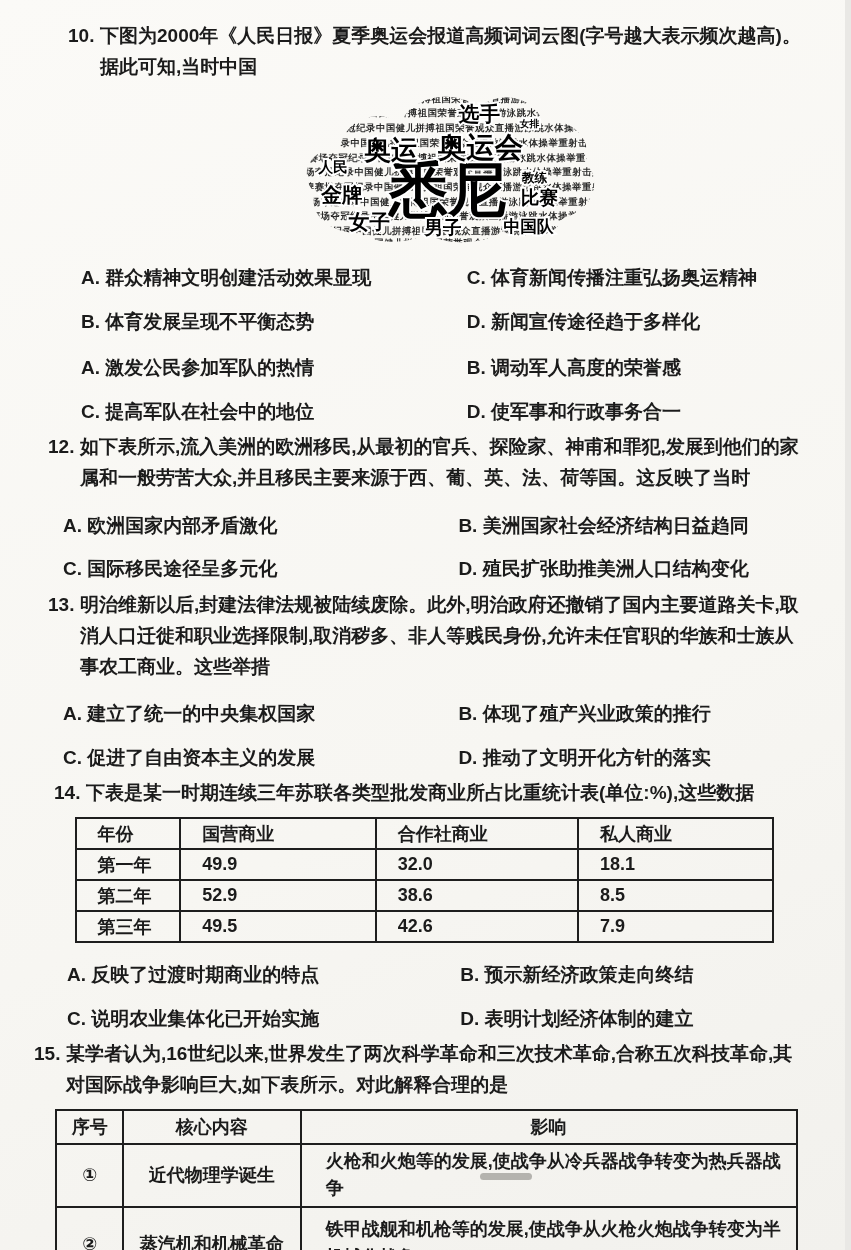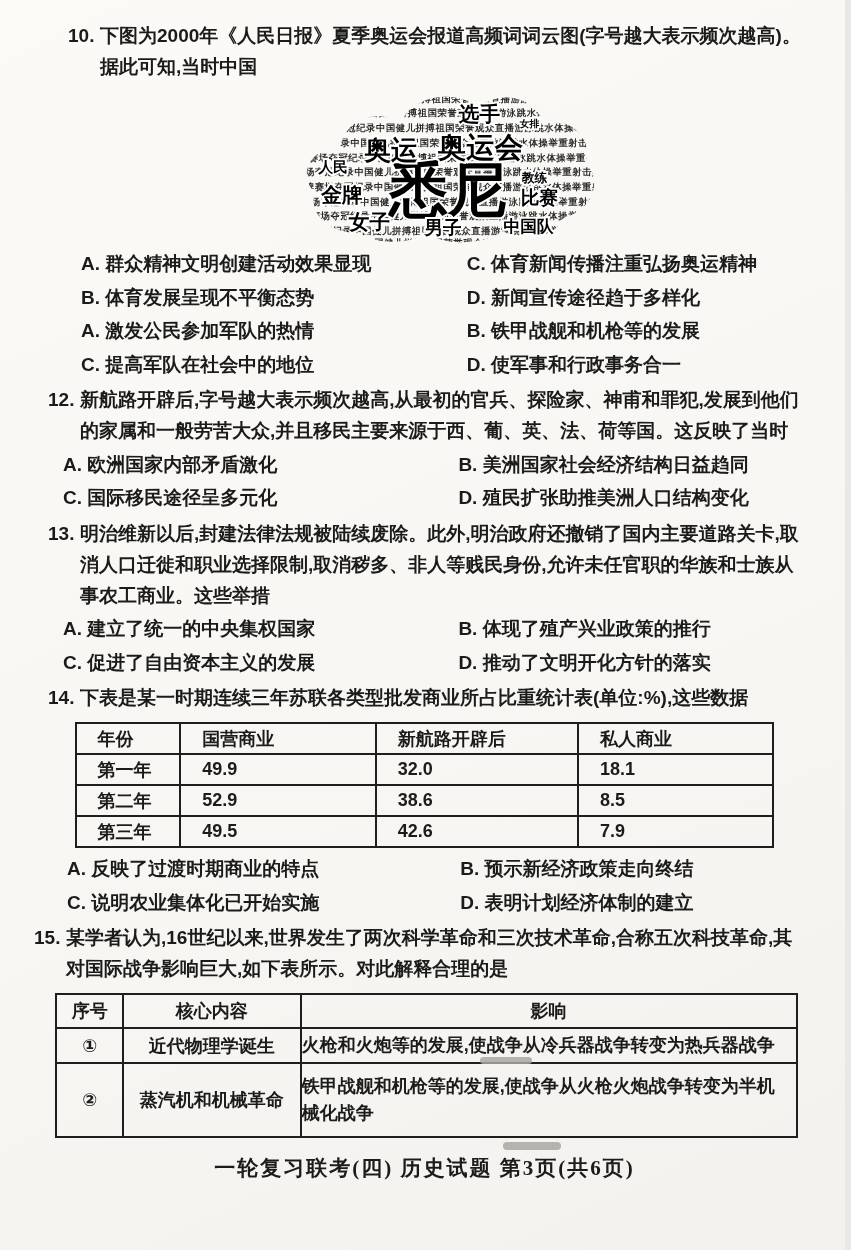--- a/index.html
+++ b/index.html
@@ -10,45 +10,45 @@
     padding:20px 36px 0 40px;
     background:linear-gradient(155deg,#fbfaf7 0%,#f7f6f2 60%,#f2f1ed 100%);
     font-family:"Liberation Sans","DejaVu Sans",sans-serif;
     color:#1b1b1b;
     overflow:hidden;
   }
   .question{position:relative;padding-left:32px;font-size:19px;font-weight:700;line-height:1.64;}
   .qnum{position:absolute;left:0;top:0;}
   .q10,.q11{margin-left:28px;}
   .q12,.q13{margin-left:8px;}
-  .q14{margin-left:8px;}
+  .q14{margin-left:14px;}
   .q15{margin-left:-6px;}
   .options{
     display:grid;grid-template-columns:53% 47%;
-    padding-left:13px;margin:4px 0 5px;
+    padding-left:13px;margin:18px 0 5px;
     font-size:19px;font-weight:700;line-height:1.5;
-    row-gap:5px;
+    row-gap:15px;
   }
   .figure-wrap{width:300px;height:162px;margin:2px auto 4px;}
   .wc-noise text{
     font-family:"Liberation Sans","DejaVu Sans",sans-serif;
     font-size:9.5px;letter-spacing:.6px;fill:#0c0c0c;opacity:.88;font-weight:700;
   }
   .wc-word{
     font-family:"Liberation Sans","DejaVu Sans",sans-serif;
     font-weight:900;fill:#000;stroke:#fff;stroke-width:4;paint-order:stroke;
     text-anchor:middle;
   }
   table{border-collapse:collapse;table-layout:fixed;}
   .t1{width:91%;margin:9px auto 7px;}
   .t1 td{border:2px solid #1e1e1e;text-align:left;font-size:18px;font-weight:700;padding:2px 21px;height:25px;}
   .t2wrap{position:relative;margin:8px 0 2px 4px;}
   .t2{width:97%;margin:0 auto;}
   .t2 td{border:2px solid #1e1e1e;font-size:18px;font-weight:700;padding:3px 6px;height:26px;text-align:center;}
-  .t2 td.impact{text-align:left;padding-left:0;line-height:1.55;position:relative;}
+  .t2 td.impact{text-align:left;padding-left:24px;line-height:1.55;position:relative;}
   .t2 tr.tall td{height:66px;}
   .smudge{position:absolute;background:#a8a7a2;border-radius:4px;opacity:.85;}
   .smudge-1{left:57%;top:64px;width:52px;height:7px;}
   .smudge-2{left:60%;bottom:-12px;width:58px;height:8px;}
   .footer{
     text-align:center;font-size:21px;font-weight:700;margin-top:16px;
     font-family:"Liberation Serif","DejaVu Serif",serif;letter-spacing:2px;
   }
 </style>
 </head>
@@ -98,28 +98,28 @@
 
   <div class="options" style="margin-left:28px;">
     <span>A. 群众精神文明创建活动效果显现</span>
     <span>C. 体育新闻传播注重弘扬奥运精神</span>
     <span>B. 体育发展呈现不平衡态势</span>
     <span>D. 新闻宣传途径趋于多样化</span>
   </div>
 
   <div class="options" style="margin-left:28px;">
     <span>A. 激发公民参加军队的热情</span>
-    <span>B. 铁甲战舰和机枪等的发展</span>
+    <span>B. 调动军人高度的荣誉感</span>
     <span>C. 提高军队在社会中的地位</span>
     <span>D. 使军事和行政事务合一</span>
   </div>
 
   <section class="question q12">
     <span class="qnum">12.</span>
-    <span>新航路开辟后,字号越大表示频次越高,从最初的官兵、探险家、神甫和罪犯,发展到他们的家属和一般劳苦大众,并且移民主要来源于西、葡、英、法、荷等国。这反映了当时</span>
+    <span>如下表所示,流入美洲的欧洲移民,从最初的官兵、探险家、神甫和罪犯,发展到他们的家属和一般劳苦大众,并且移民主要来源于西、葡、英、法、荷等国。这反映了当时</span>
   </section>
   <div class="options" style="margin-left:10px;">
     <span>A. 欧洲国家内部矛盾激化</span>
     <span>B. 美洲国家社会经济结构日益趋同</span>
     <span>C. 国际移民途径呈多元化</span>
     <span>D. 殖民扩张助推美洲人口结构变化</span>
   </div>
 
   <section class="question q13">
     <span class="qnum">13.</span>
@@ -141,21 +141,21 @@
     <colgroup>
         <col style="width:15%">
         <col style="width:28%">
         <col style="width:29%">
         <col style="width:28%">
       </colgroup>
     <tbody>
         <tr>
       <td>年份</td>
       <td>国营商业</td>
-      <td>新航路开辟后</td>
+      <td>合作社商业</td>
       <td>私人商业</td>
     </tr>
     <tr>
       <td>第一年</td>
       <td>49.9</td>
       <td>32.0</td>
       <td>18.1</td>
     </tr>
     <tr>
       <td>第二年</td>

